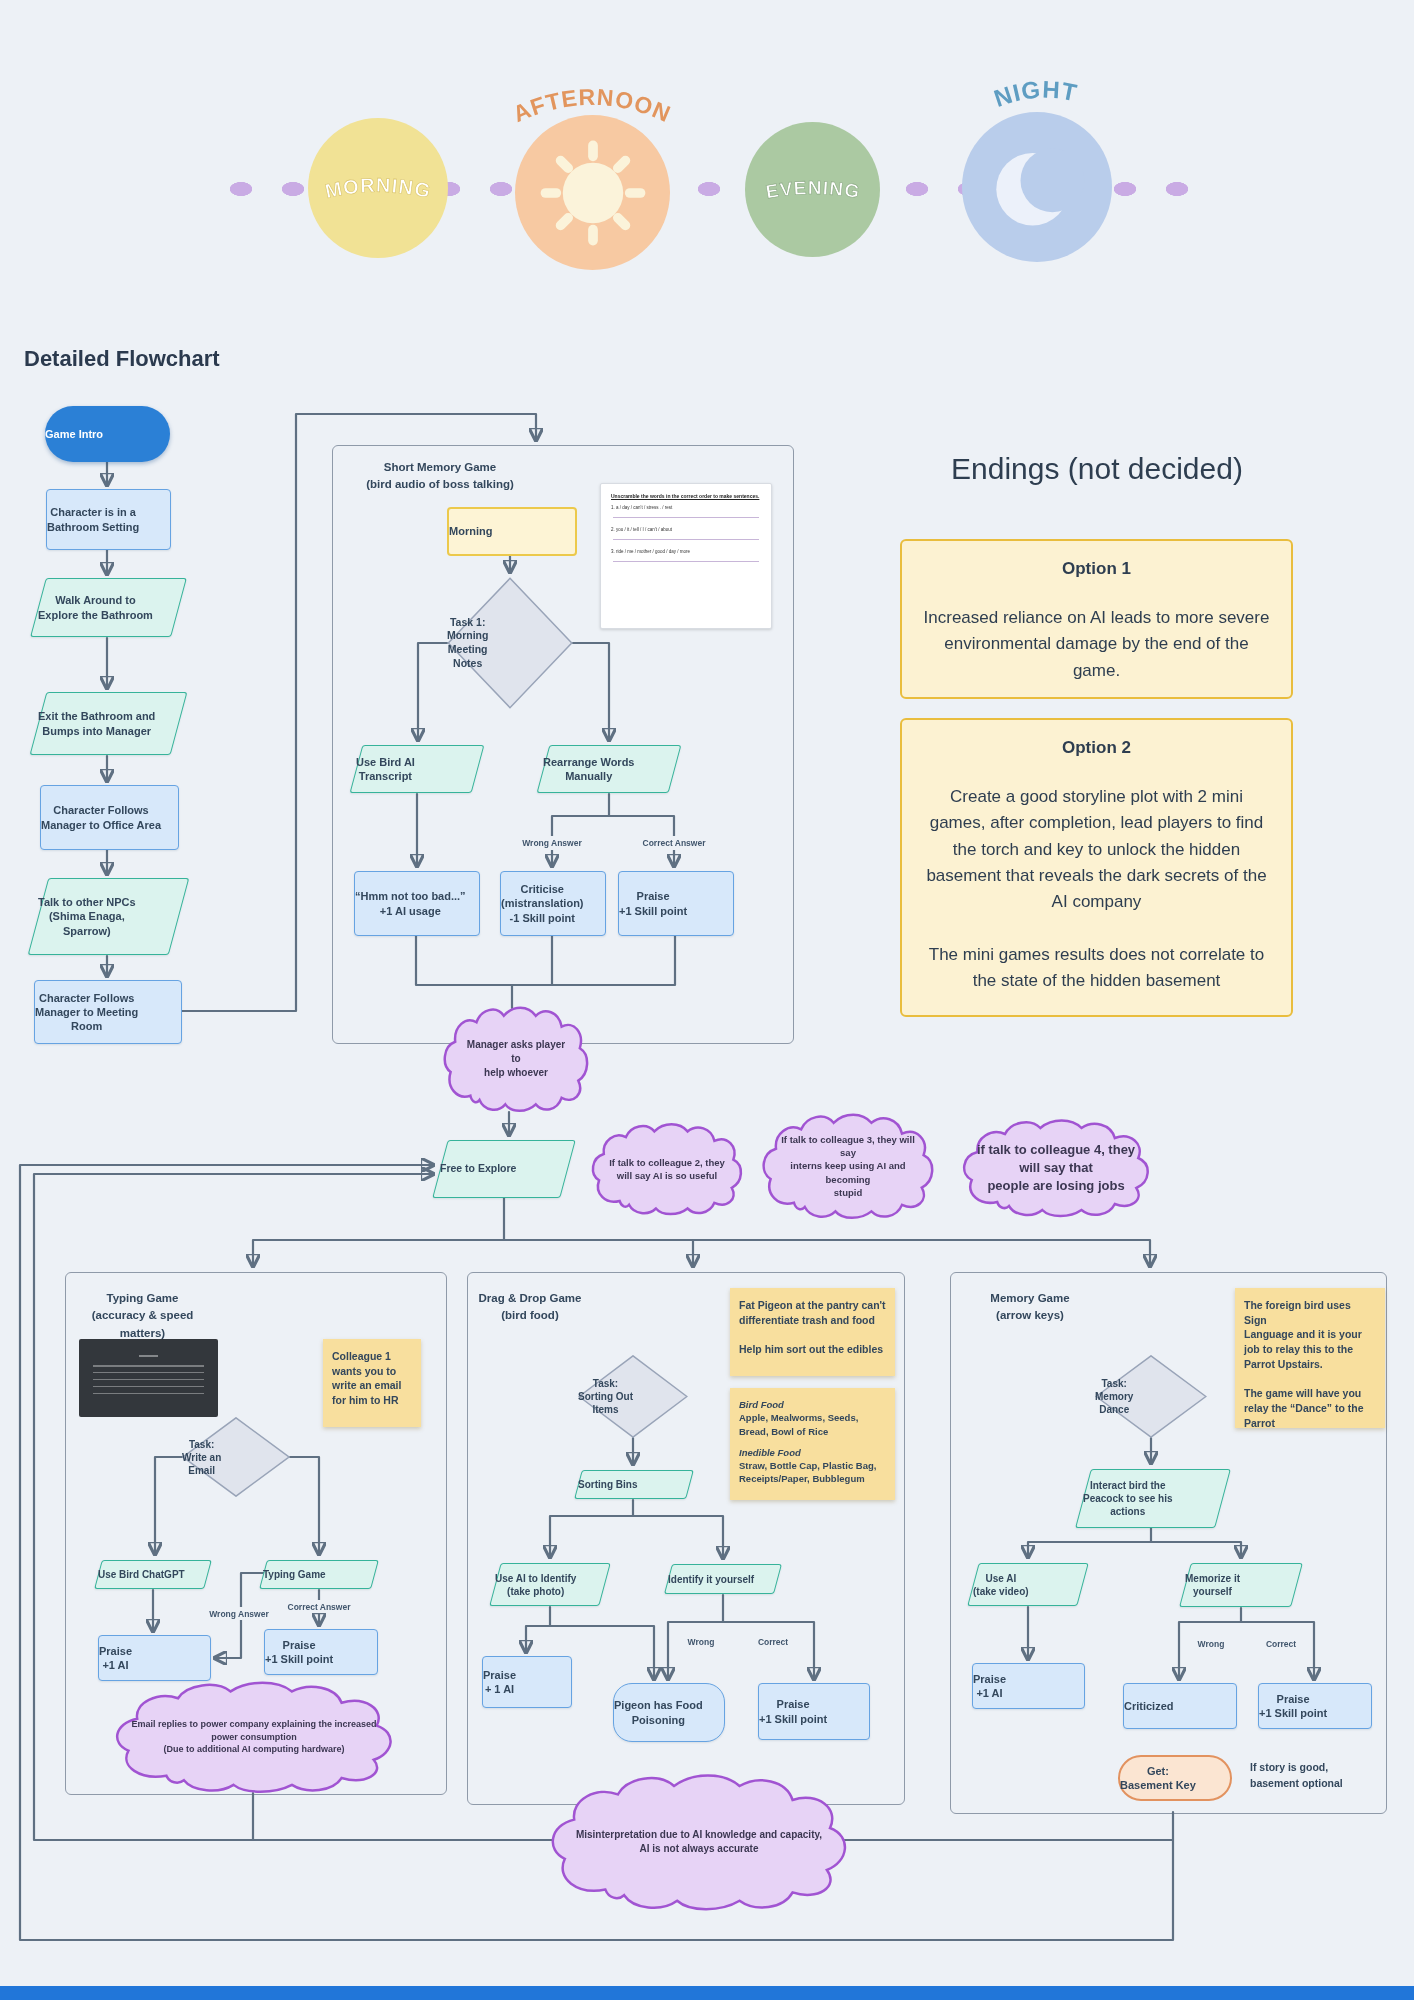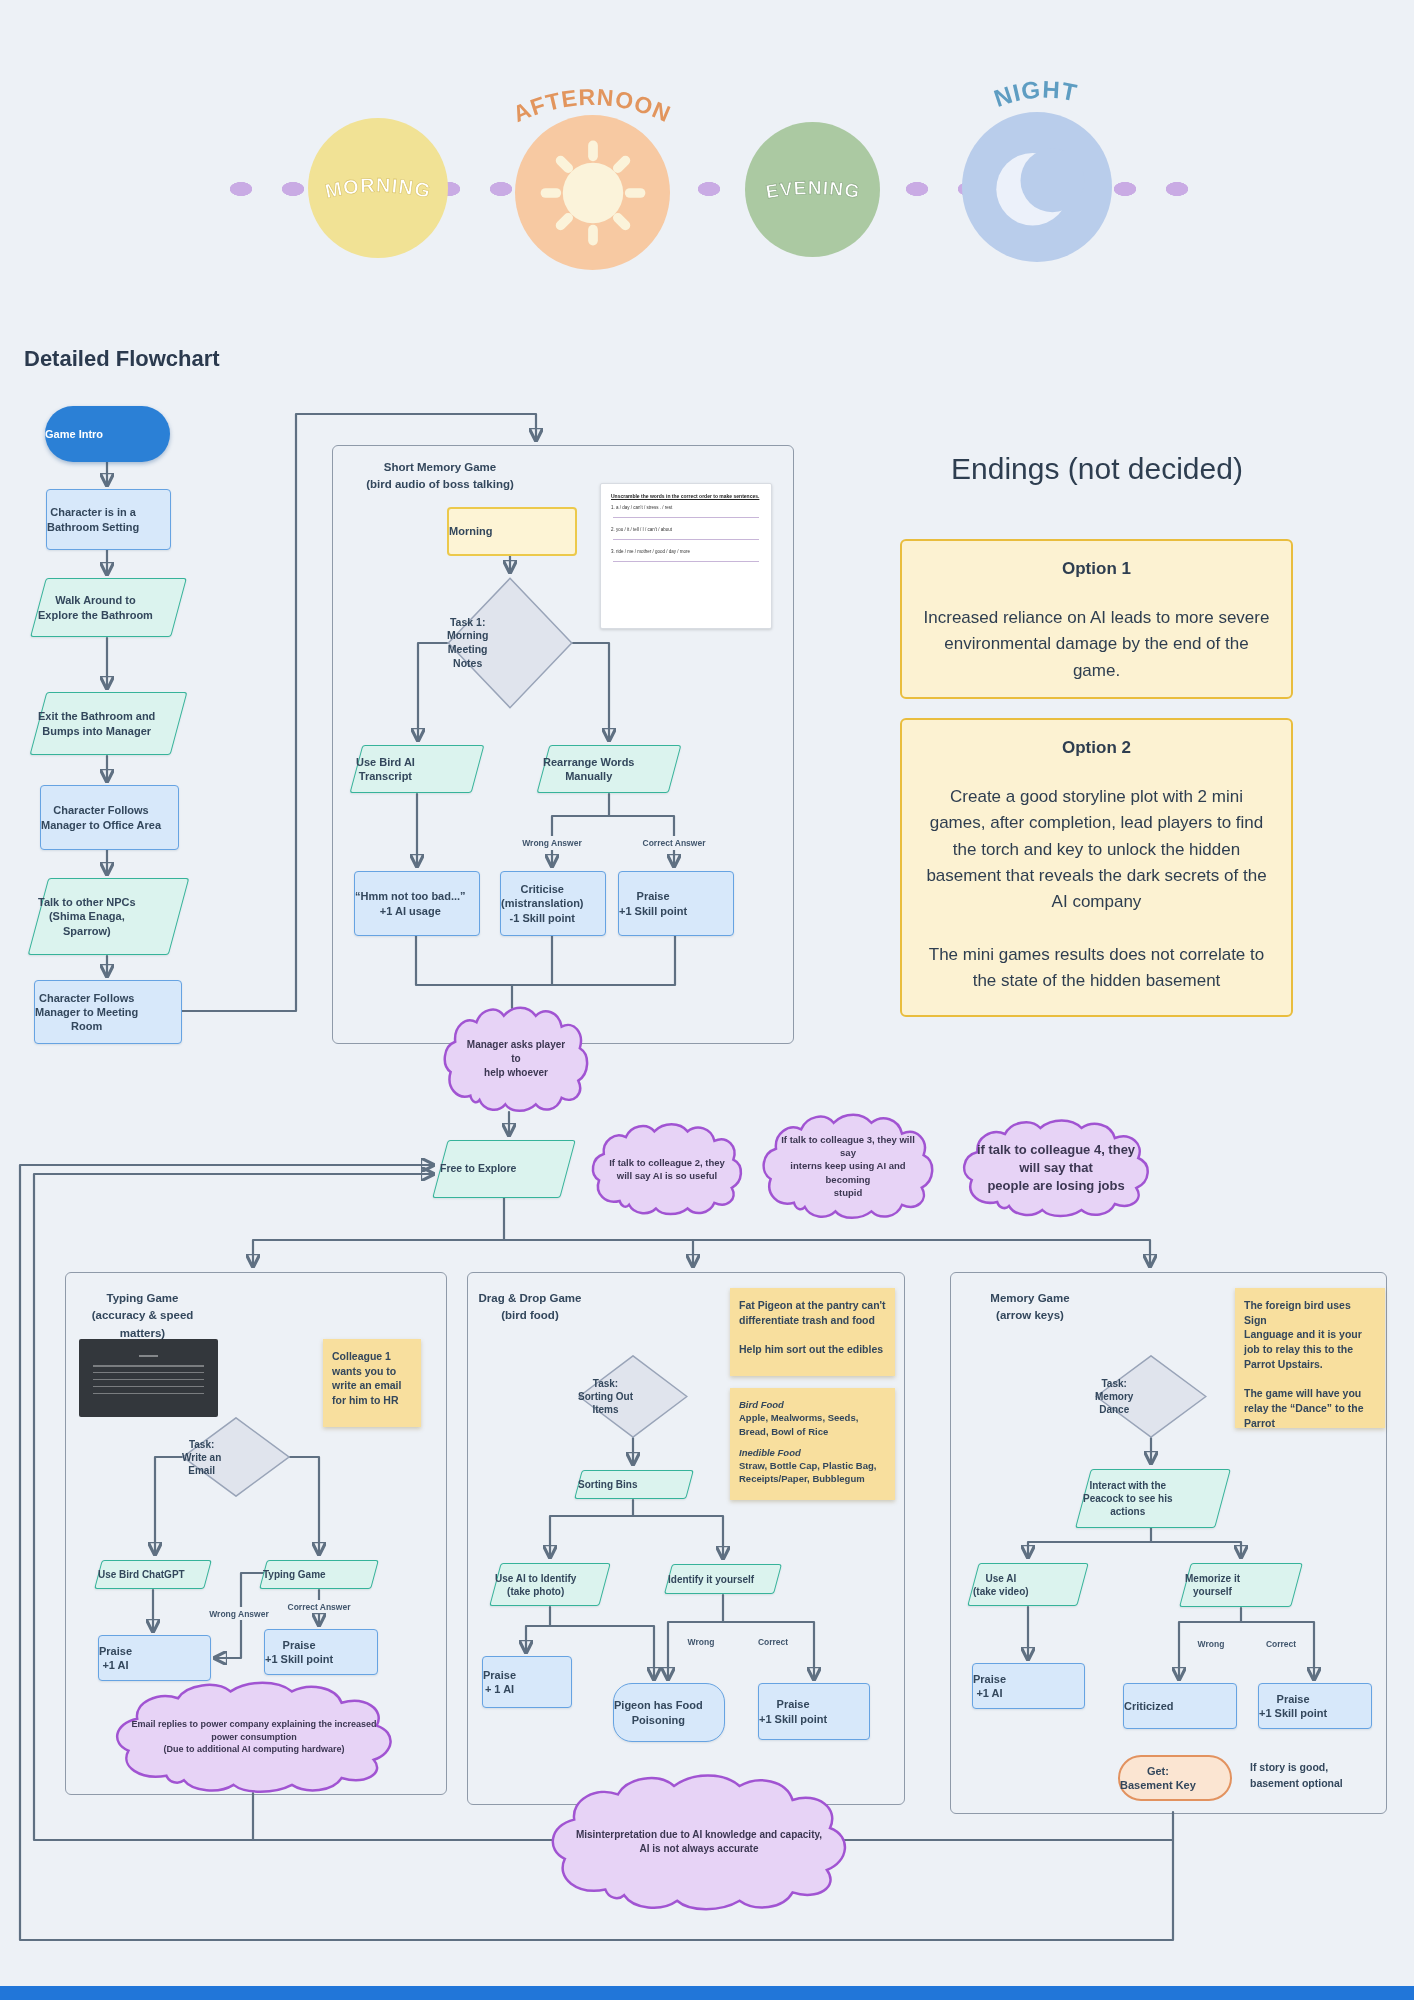--- a/index.html
+++ b/index.html
@@ -404,21 +404,21 @@
   <div class="abs node diamond" style="left:1095px;top:1355px;width:112px;height:83px;">
     <svg class="dshape" viewBox="0 0 100 100" preserveAspectRatio="none">
         <polygon points="50,1 99,50 50,99 1,50" fill="#e0e4ed" stroke="#99a4b8" stroke-width="1.5" vector-effect="non-scaling-stroke"></polygon>
       </svg>
     <span class="dtxt txt" style="font-size:10px;">Task:
 Memory
 Dance</span>
   </div>
 
   <div class="abs node para" style="left:1083px;top:1469px;width:140px;height:59px;">
-    <span class="txt" style="font-size:10px;">Interact with the
+    <span class="txt" style="font-size:10px;">Interact bird the
 Peacock to see his
 actions</span>
   </div>
 
   <div class="abs node para" style="left:973px;top:1563px;width:110px;height:43px;">
     <span class="txt" style="font-size:10px;">Use AI
 (take video)</span>
   </div>
   <div class="abs node para" style="left:1185px;top:1563px;width:112px;height:44px;">
     <span class="txt" style="font-size:10px;">Memorize it

